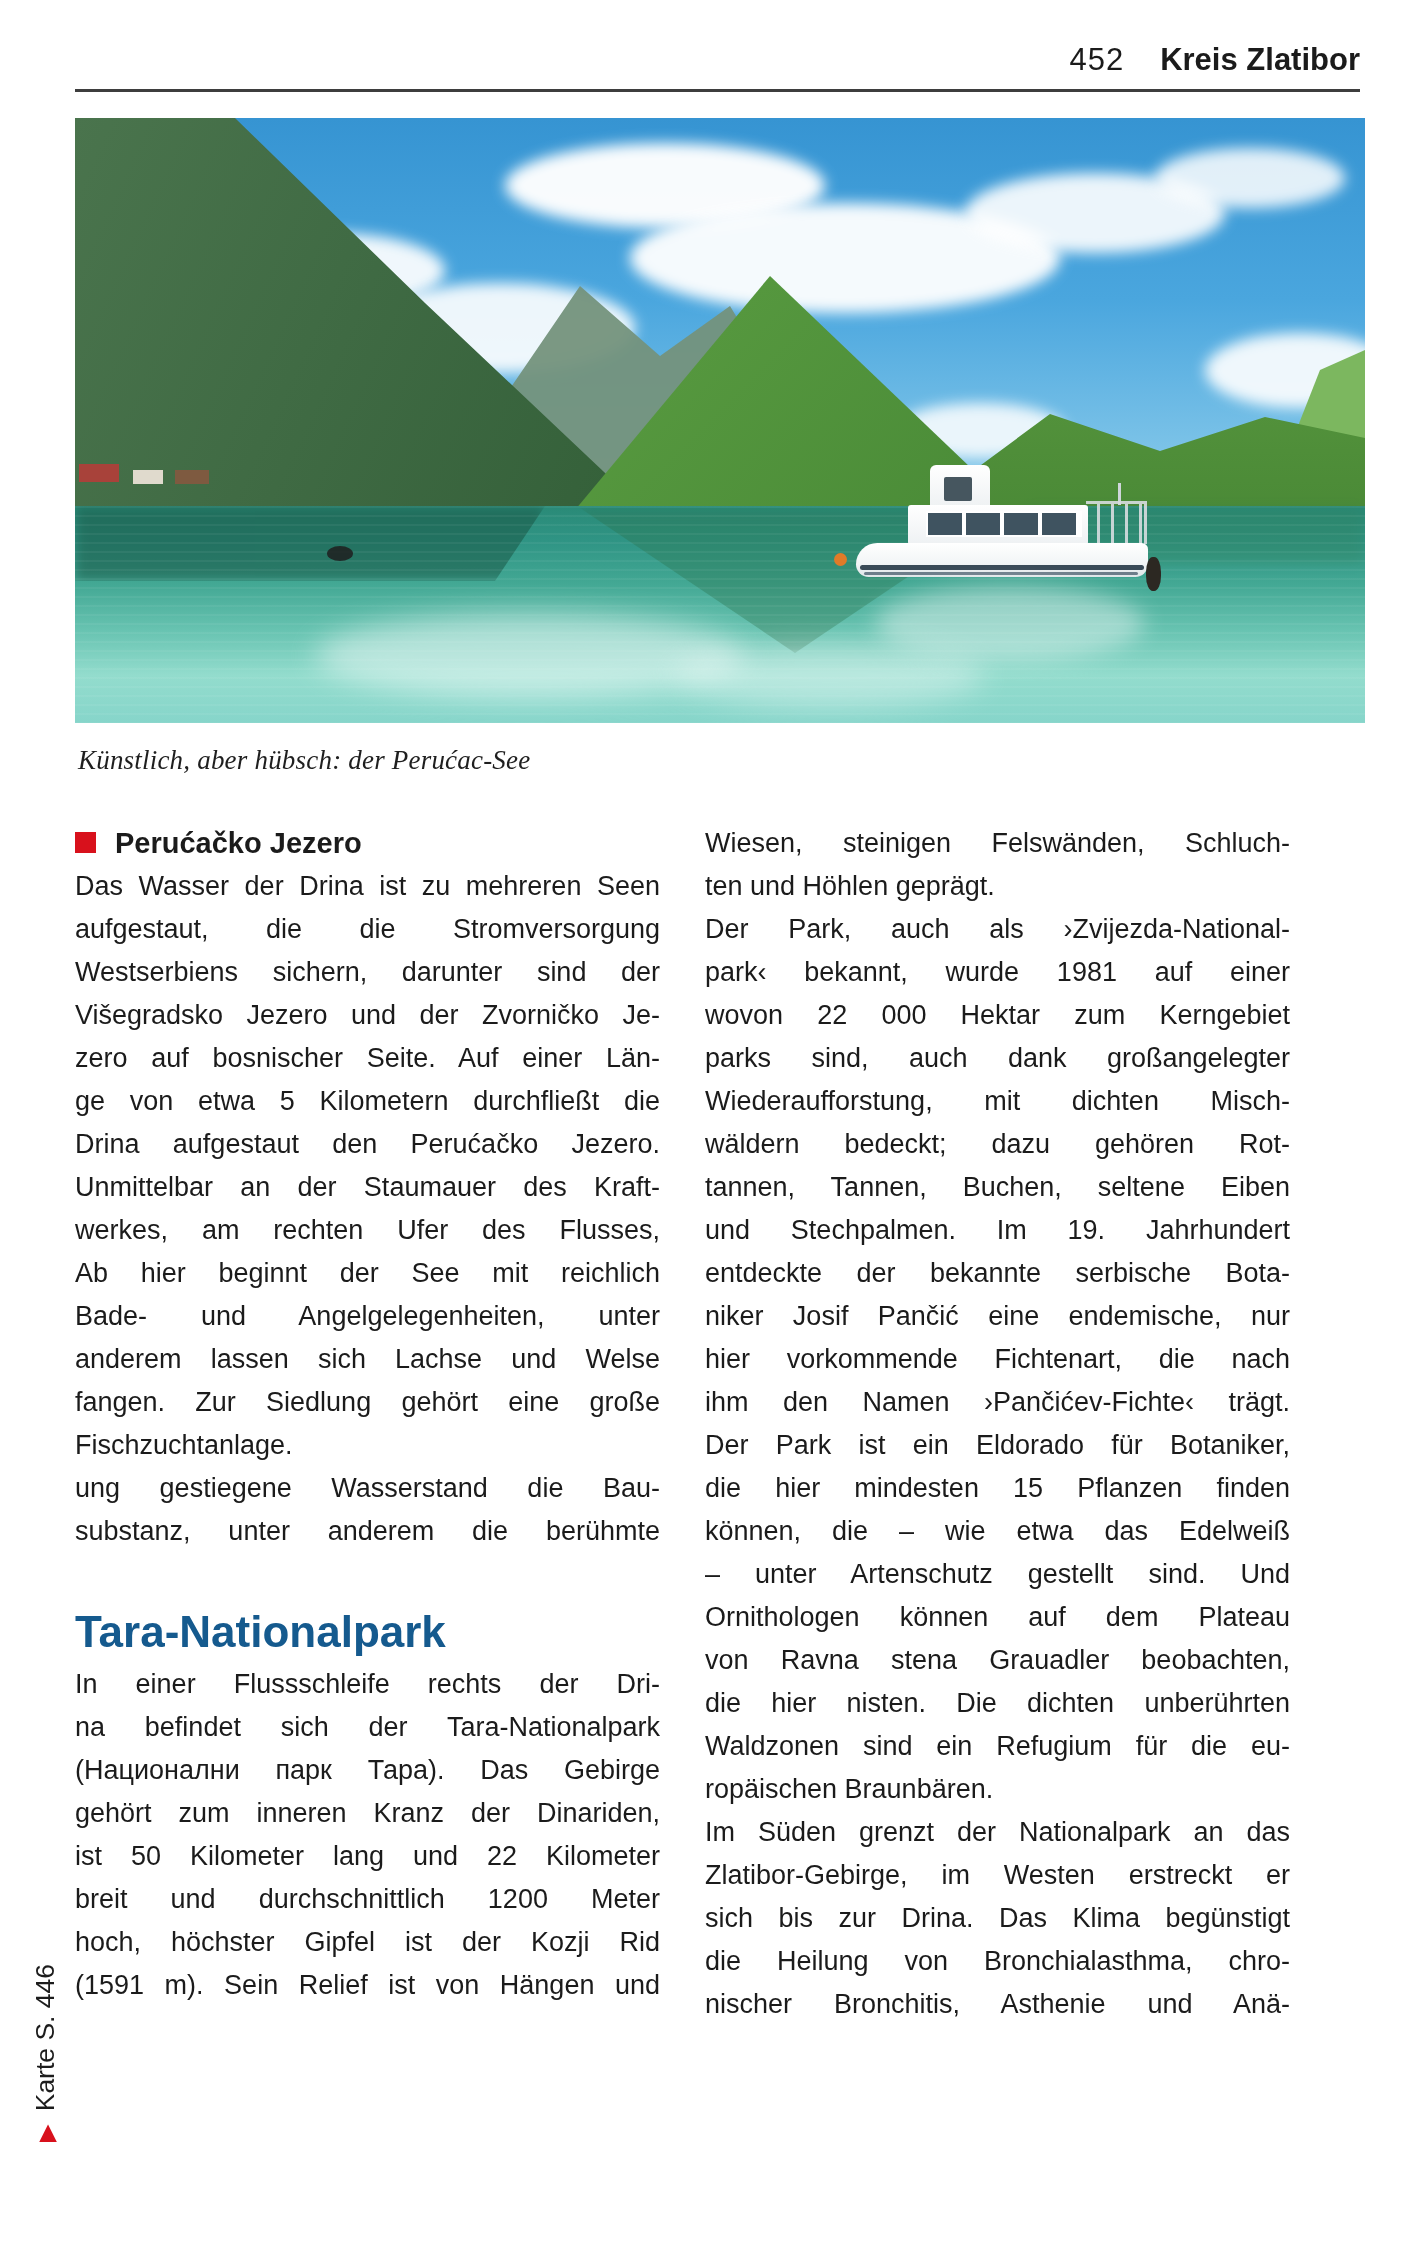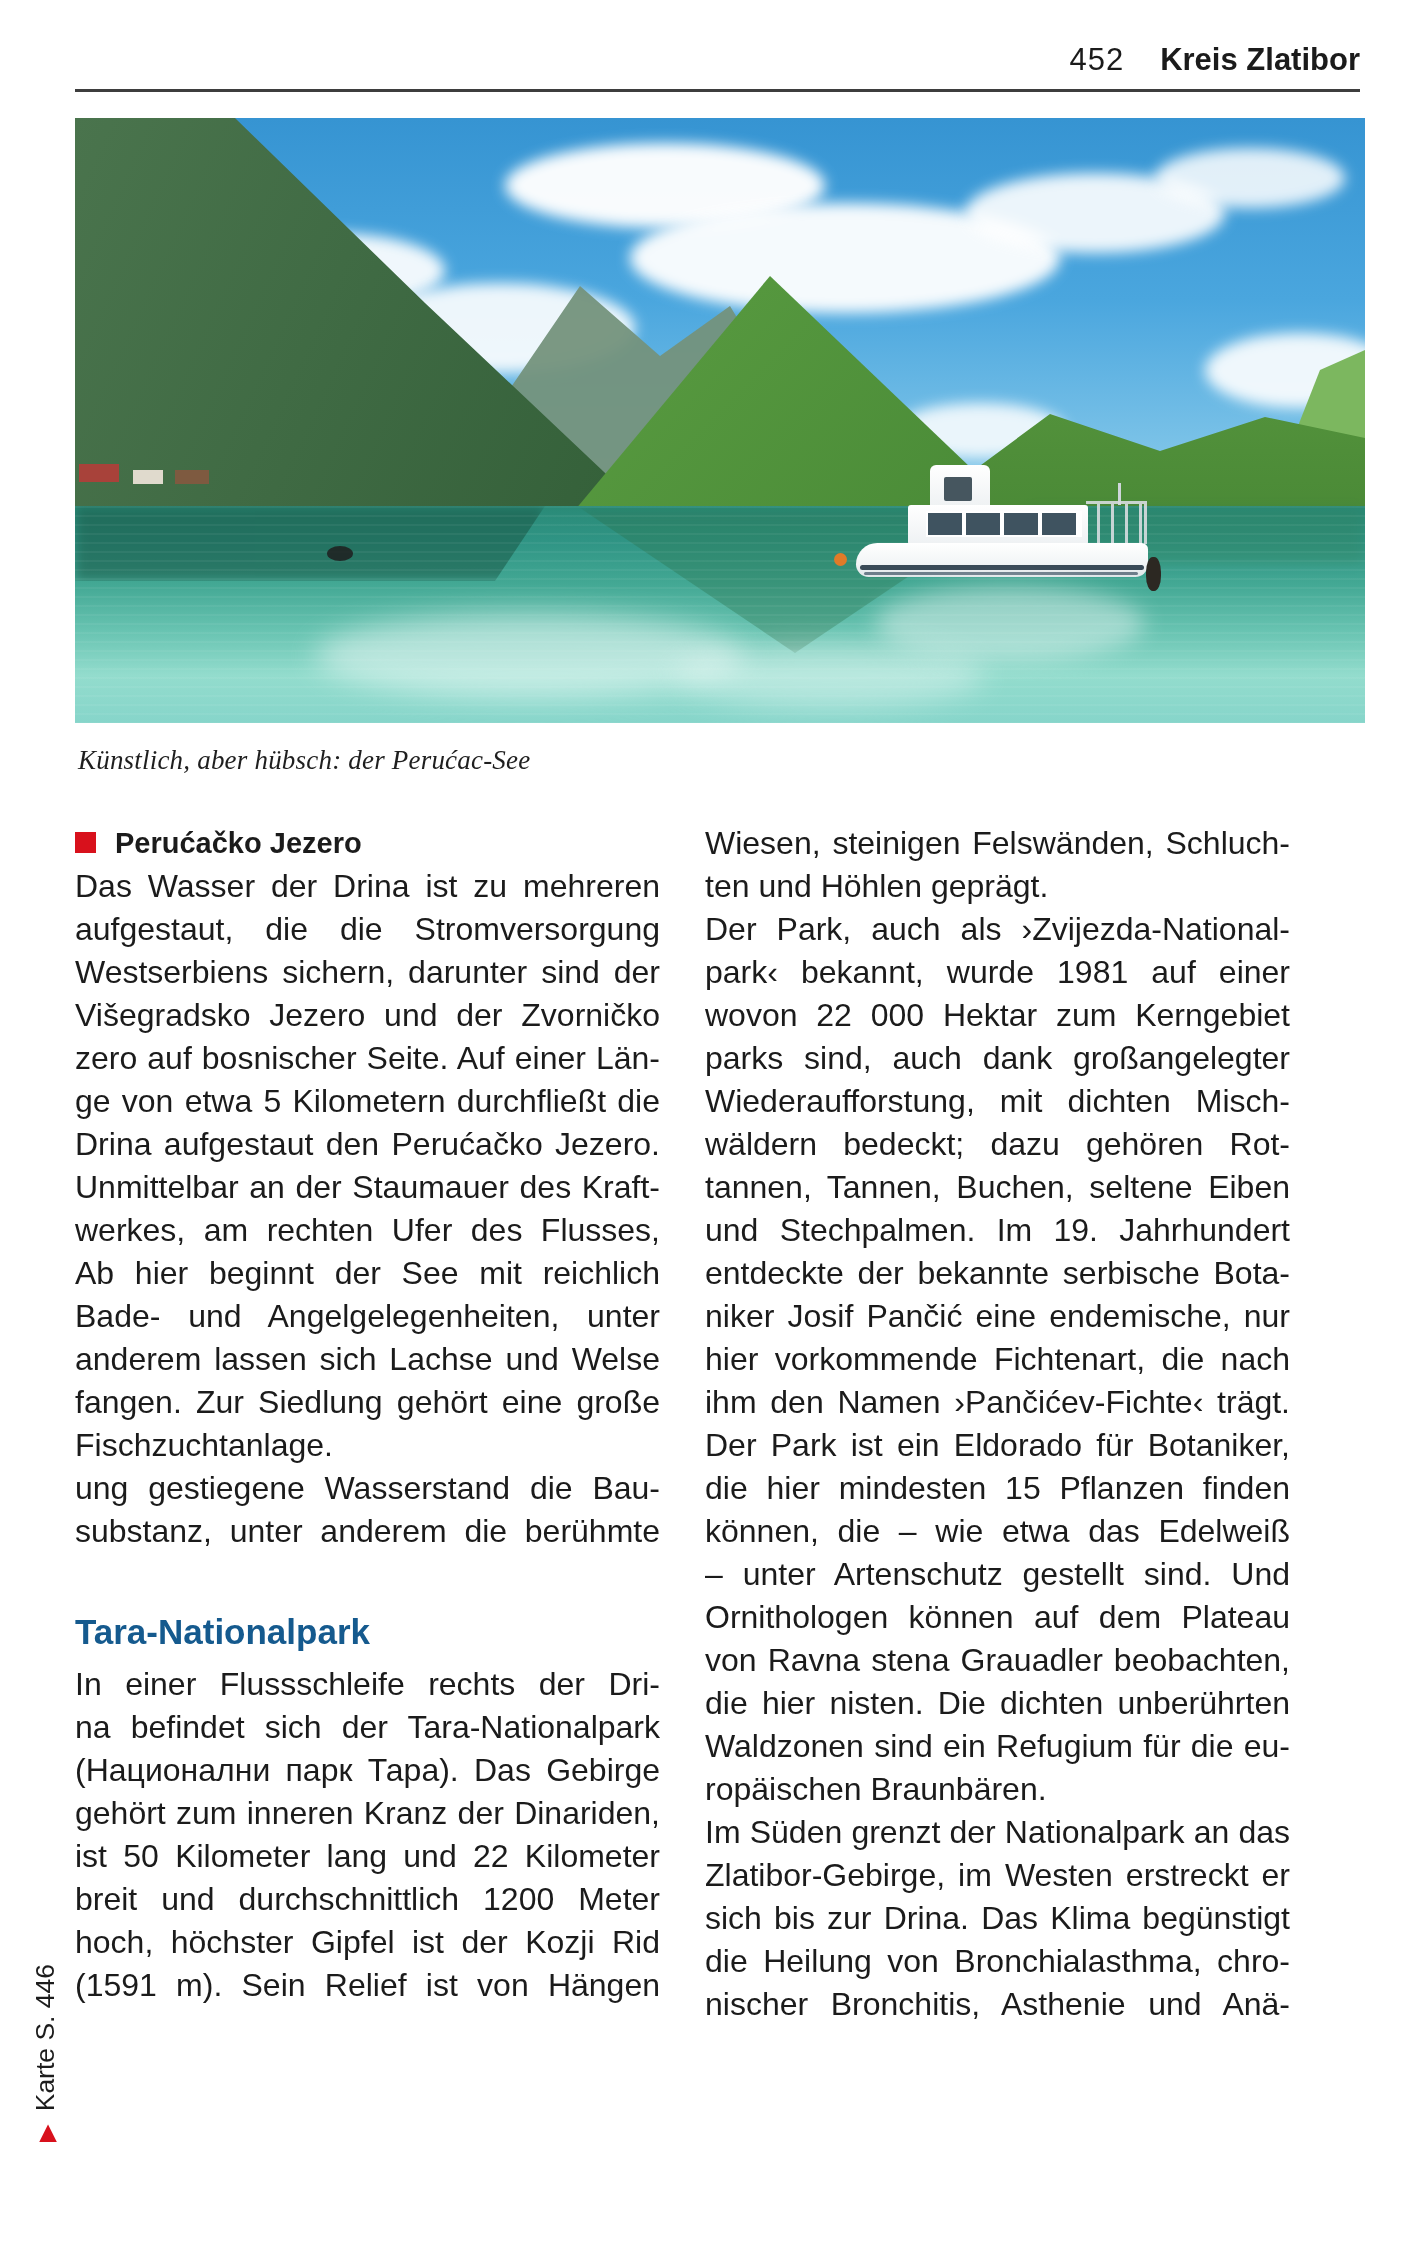--- a/index.html
+++ b/index.html
@@ -76,26 +76,26 @@
   .sc-boat-refl{left:800px;top:468px;width:270px;height:75px;background:#ffffff;opacity:.4;filter:blur(11px);border-radius:50%;}
 
   
   .caption{position:absolute;left:78px;top:745px;font-family:"Liberation Serif",serif;
            font-style:italic;font-size:27px;color:#1f1f1f;letter-spacing:.2px;}
 
   
   .col{position:absolute;top:822px;width:585px;}
   .col-left{left:75px;}
   .col-right{left:705px;}
-  .line{font-size:32px;line-height:43px;height:43px;overflow:hidden;
+  .line{font-size:27px;line-height:43px;height:43px;overflow:hidden;
         text-align:justify;text-align-last:justify;color:#1b1b1b;}
   .line.pl{text-align-last:left;}
   .sec-head{height:43px;line-height:43px;font-size:29px;font-weight:700;white-space:nowrap;}
   .red-square{display:inline-block;width:21px;height:21px;background:var(--accent-red);margin-right:19px;}
-  .chap-head{margin-top:55px;margin-bottom:7px;font-size:35px;line-height:48px;font-weight:700;
+  .chap-head{margin-top:55px;margin-bottom:7px;font-size:44px;line-height:48px;font-weight:700;
              color:var(--heading-blue);white-space:nowrap;}
 
   
   .margin-note{position:absolute;left:30px;top:2142px;transform:rotate(-90deg);transform-origin:0 0;
                white-space:nowrap;font-size:26.5px;color:#1c1c1c;}
   .margin-note .tri{color:var(--accent-red);font-size:23px;margin-right:13px;}
 </style>
 </head>
 <body>
 

